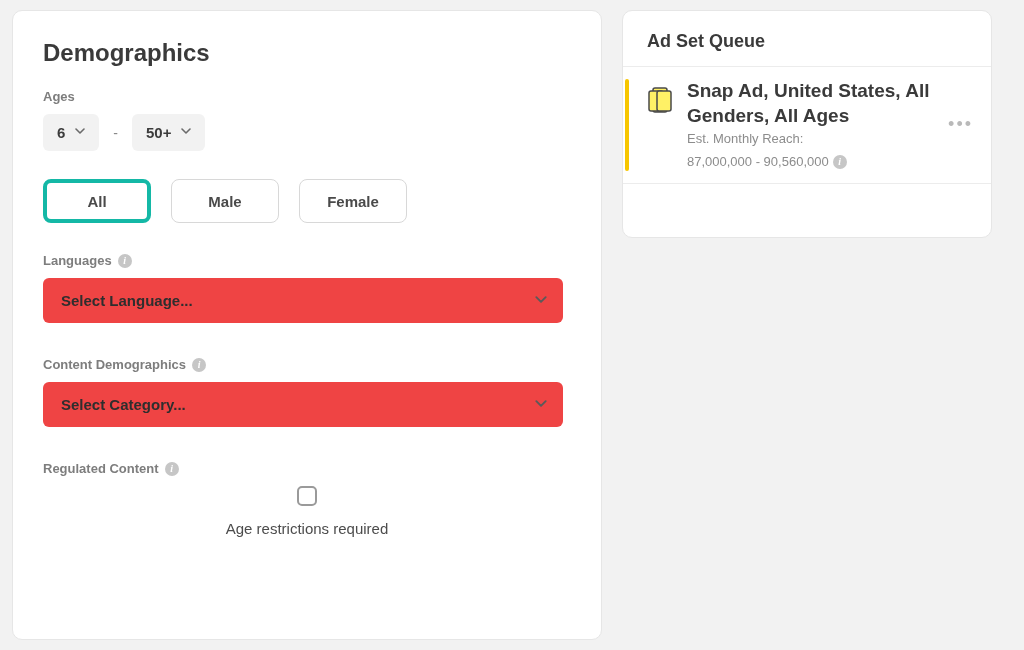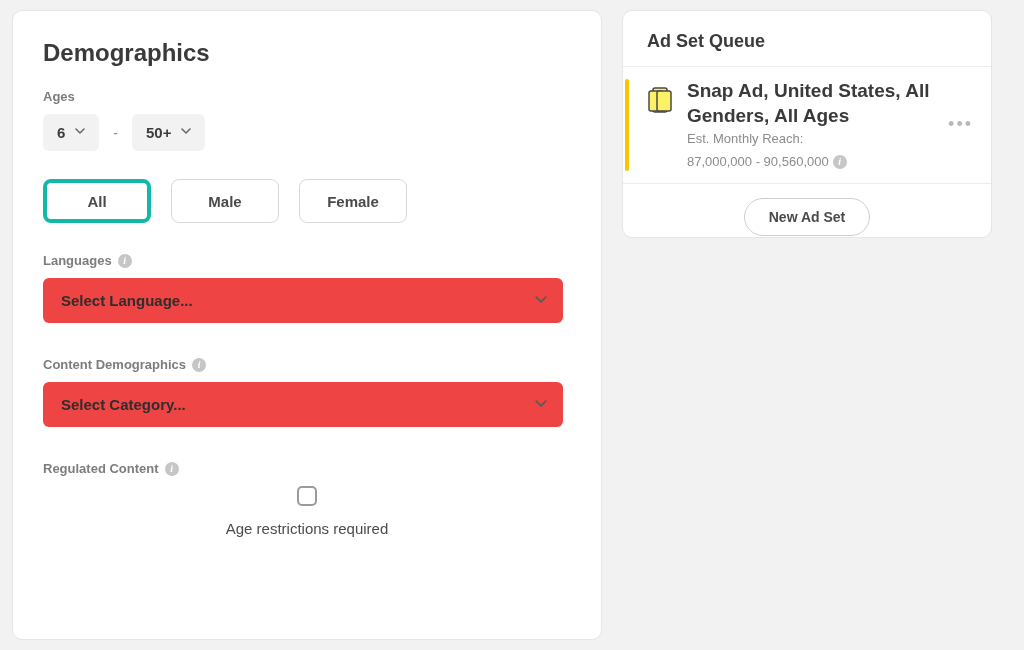--- a/index.html
+++ b/index.html
@@ -287,16 +287,13 @@
       <div class="queue-item-title">Snap Ad, United States, All Genders, All Ages</div>
       <div class="queue-item-sub">
         <span>Est. Monthly Reach:</span>
         <span>87,000,000 - 90,560,000</span>
         <span class="info-icon">i</span>
       </div>
     </div>
     <div class="queue-more">•••</div>
   </div>
 
-  <div class="queue-footer">
-    <div class="new-adset-btn">New Ad Set</div>
-  </div>
 </div>
 
 </body></html>

